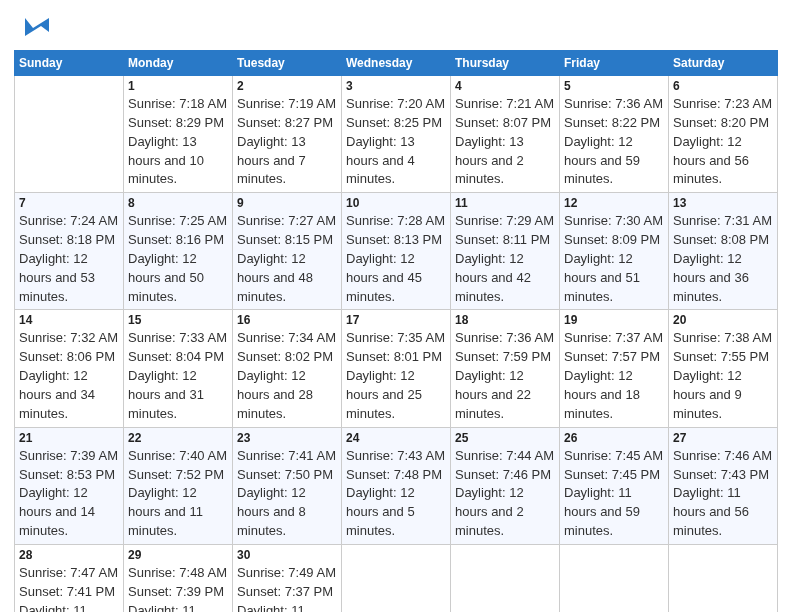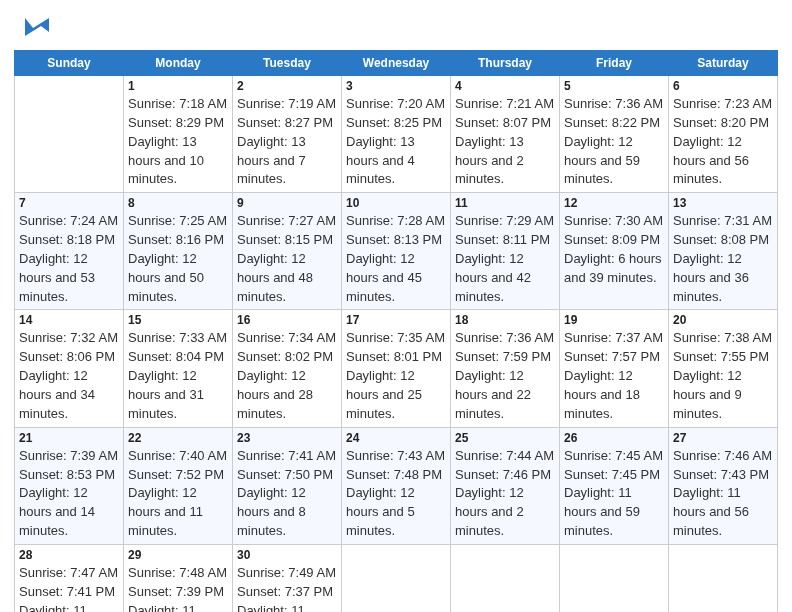--- a/index.html
+++ b/index.html
@@ -42,21 +42,21 @@
       width: 100%;
       border-collapse: collapse;
       table-layout: fixed;
     }
     thead tr th {
       background-color: #2979c7;
       color: #fff;
       font-size: 12px;
       font-weight: bold;
       padding: 5px 4px;
-      text-align: center;
+      text-align: left;
       border: 1px solid #2979c7;
     }
     tbody tr td {
       border: 1px solid #ccc;
       vertical-align: top;
       padding: 3px 4px;
       font-size: 9.5px;
       color: #222;
       height: 82px;
     }
@@ -208,21 +208,21 @@
               <div>Sunrise: 7:29 AM</div>
               <div>Sunset: 8:11 PM</div>
               <div>Daylight: 12 hours and 42 minutes.</div>
             </div>
           </td>
           <td>
             <span class="day-number">12</span>
             <div class="day-info">
               <div>Sunrise: 7:30 AM</div>
               <div>Sunset: 8:09 PM</div>
-              <div>Daylight: 6 hours and 39 minutes.</div>
+              <div>Daylight: 12 hours and 51 minutes.</div>
             </div>
           </td>
           <td>
             <span class="day-number">13</span>
             <div class="day-info">
               <div>Sunrise: 7:31 AM</div>
               <div>Sunset: 8:08 PM</div>
               <div>Daylight: 12 hours and 36 minutes.</div>
             </div>
           </td>

